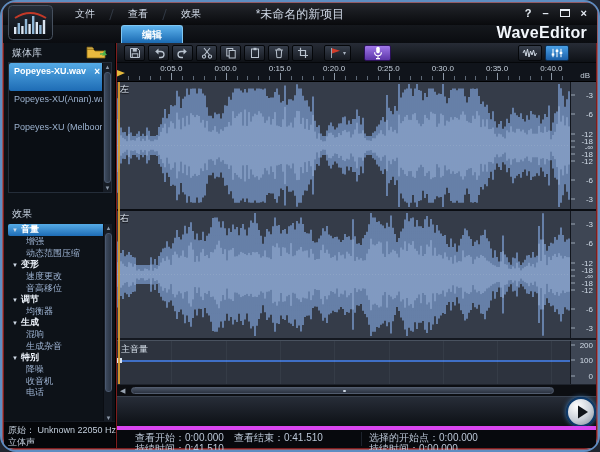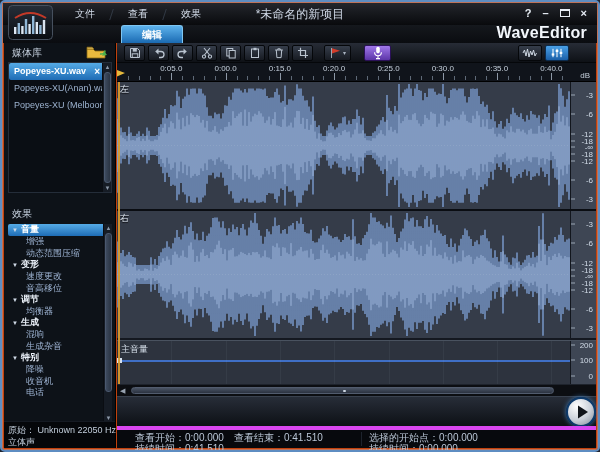--- a/index.html
+++ b/index.html
@@ -1,18 +1,18 @@
 <!DOCTYPE html>
 <html><head>
 <meta charset="utf-8">
 <style>
   html,body{margin:0;padding:0;background:#202530;}
   *{box-sizing:border-box;}
   .win{position:relative;width:600px;height:452px;margin:0 auto;
-    background:#c2410c;border:2px solid #5e8dc2;border-radius:5px;overflow:hidden;
+    background:#7f1d1d;border:2px solid #5e8dc2;border-radius:16px;overflow:hidden;
     box-shadow:inset 0 0 0 1px rgba(185,210,238,.35);
     font-family:"Liberation Sans","DejaVu Sans",sans-serif;}
   .inner{position:absolute;inset:1px;}
 
   
   .titlebar{position:absolute;left:0;top:0;right:0;height:22px;background:linear-gradient(#23262c,#090a0d);}
   .logo{position:absolute;left:5px;top:2px;width:45px;height:35px;z-index:6;}
   .menu-bar{position:absolute;left:56px;top:0;height:22px;display:flex;align-items:center;z-index:3;}
   .menu-item{padding:0 16px;font-size:10px;color:#d2dbe8;cursor:default;}
   .menu-sep{width:1px;height:11px;background:#323a46;transform:skewX(-18deg);}
@@ -27,21 +27,21 @@
     background:linear-gradient(#5db2ec,#1a6ab2);border:1px solid #7fc6f2;border-bottom:none;
     border-radius:3px 3px 0 0;color:#fff;font-size:10px;font-weight:bold;text-align:center;line-height:17px;}
   .brand{position:absolute;right:10px;top:21px;font-size:16px;font-weight:bold;color:#f3f7fc;letter-spacing:.3px;}
 
   
   .sidebar{position:absolute;left:1px;top:40px;width:112px;bottom:1px;background:#0d1218;border-right:1px solid #000;}
   .sb-header{position:absolute;left:8px;font-size:10px;color:#c4cfdd;}
   .hdr-media{top:3px;} .hdr-fx{top:164px;}
   .folder-btn{position:absolute;right:5px;top:2px;width:24px;height:14px;cursor:pointer;}
   .media-list{position:absolute;left:4px;top:19px;width:104px;height:131px;background:#0a0e14;border:1px solid #242d39;}
-  .file-row{position:relative;height:17px;line-height:17px;font-size:9px;color:#9db3d0;padding:0 12px 4px 5px;
+  .file-row{position:relative;height:28px;line-height:17px;font-size:9px;color:#9db3d0;padding:0 12px 4px 5px;
     white-space:nowrap;overflow:hidden;cursor:default;}
   .file-row.sel{background:linear-gradient(#55abe6,#1e6cb5);border-radius:2px;color:#fff;font-weight:bold;}
   .fx-close{position:absolute;right:11px;top:0;font-size:10px;color:#fff;font-weight:bold;cursor:pointer;}
   .vscroll{position:absolute;right:0;top:0;width:9px;height:100%;background:#161c25;border-left:1px solid #0a0d12;}
   .vs-arrow{position:absolute;left:0;width:9px;text-align:center;font-size:6px;color:#8c98a8;line-height:8px;}
   .vs-thumb{position:absolute;left:1px;width:7px;background:linear-gradient(90deg,#3d4a5e,#2a3443);border-radius:3px;border:1px solid #4a586e;}
   .tree{position:absolute;left:4px;top:181px;width:104px;height:198px;}
   .tr{height:11.65px;display:flex;align-items:center;font-size:9px;white-space:nowrap;overflow:hidden;cursor:default;}
   .tr .arr{font-size:6px;color:#cfd9e6;margin:0 3px 0 4px;}
   .tr.group{color:#eaf0f8;font-weight:bold;}

